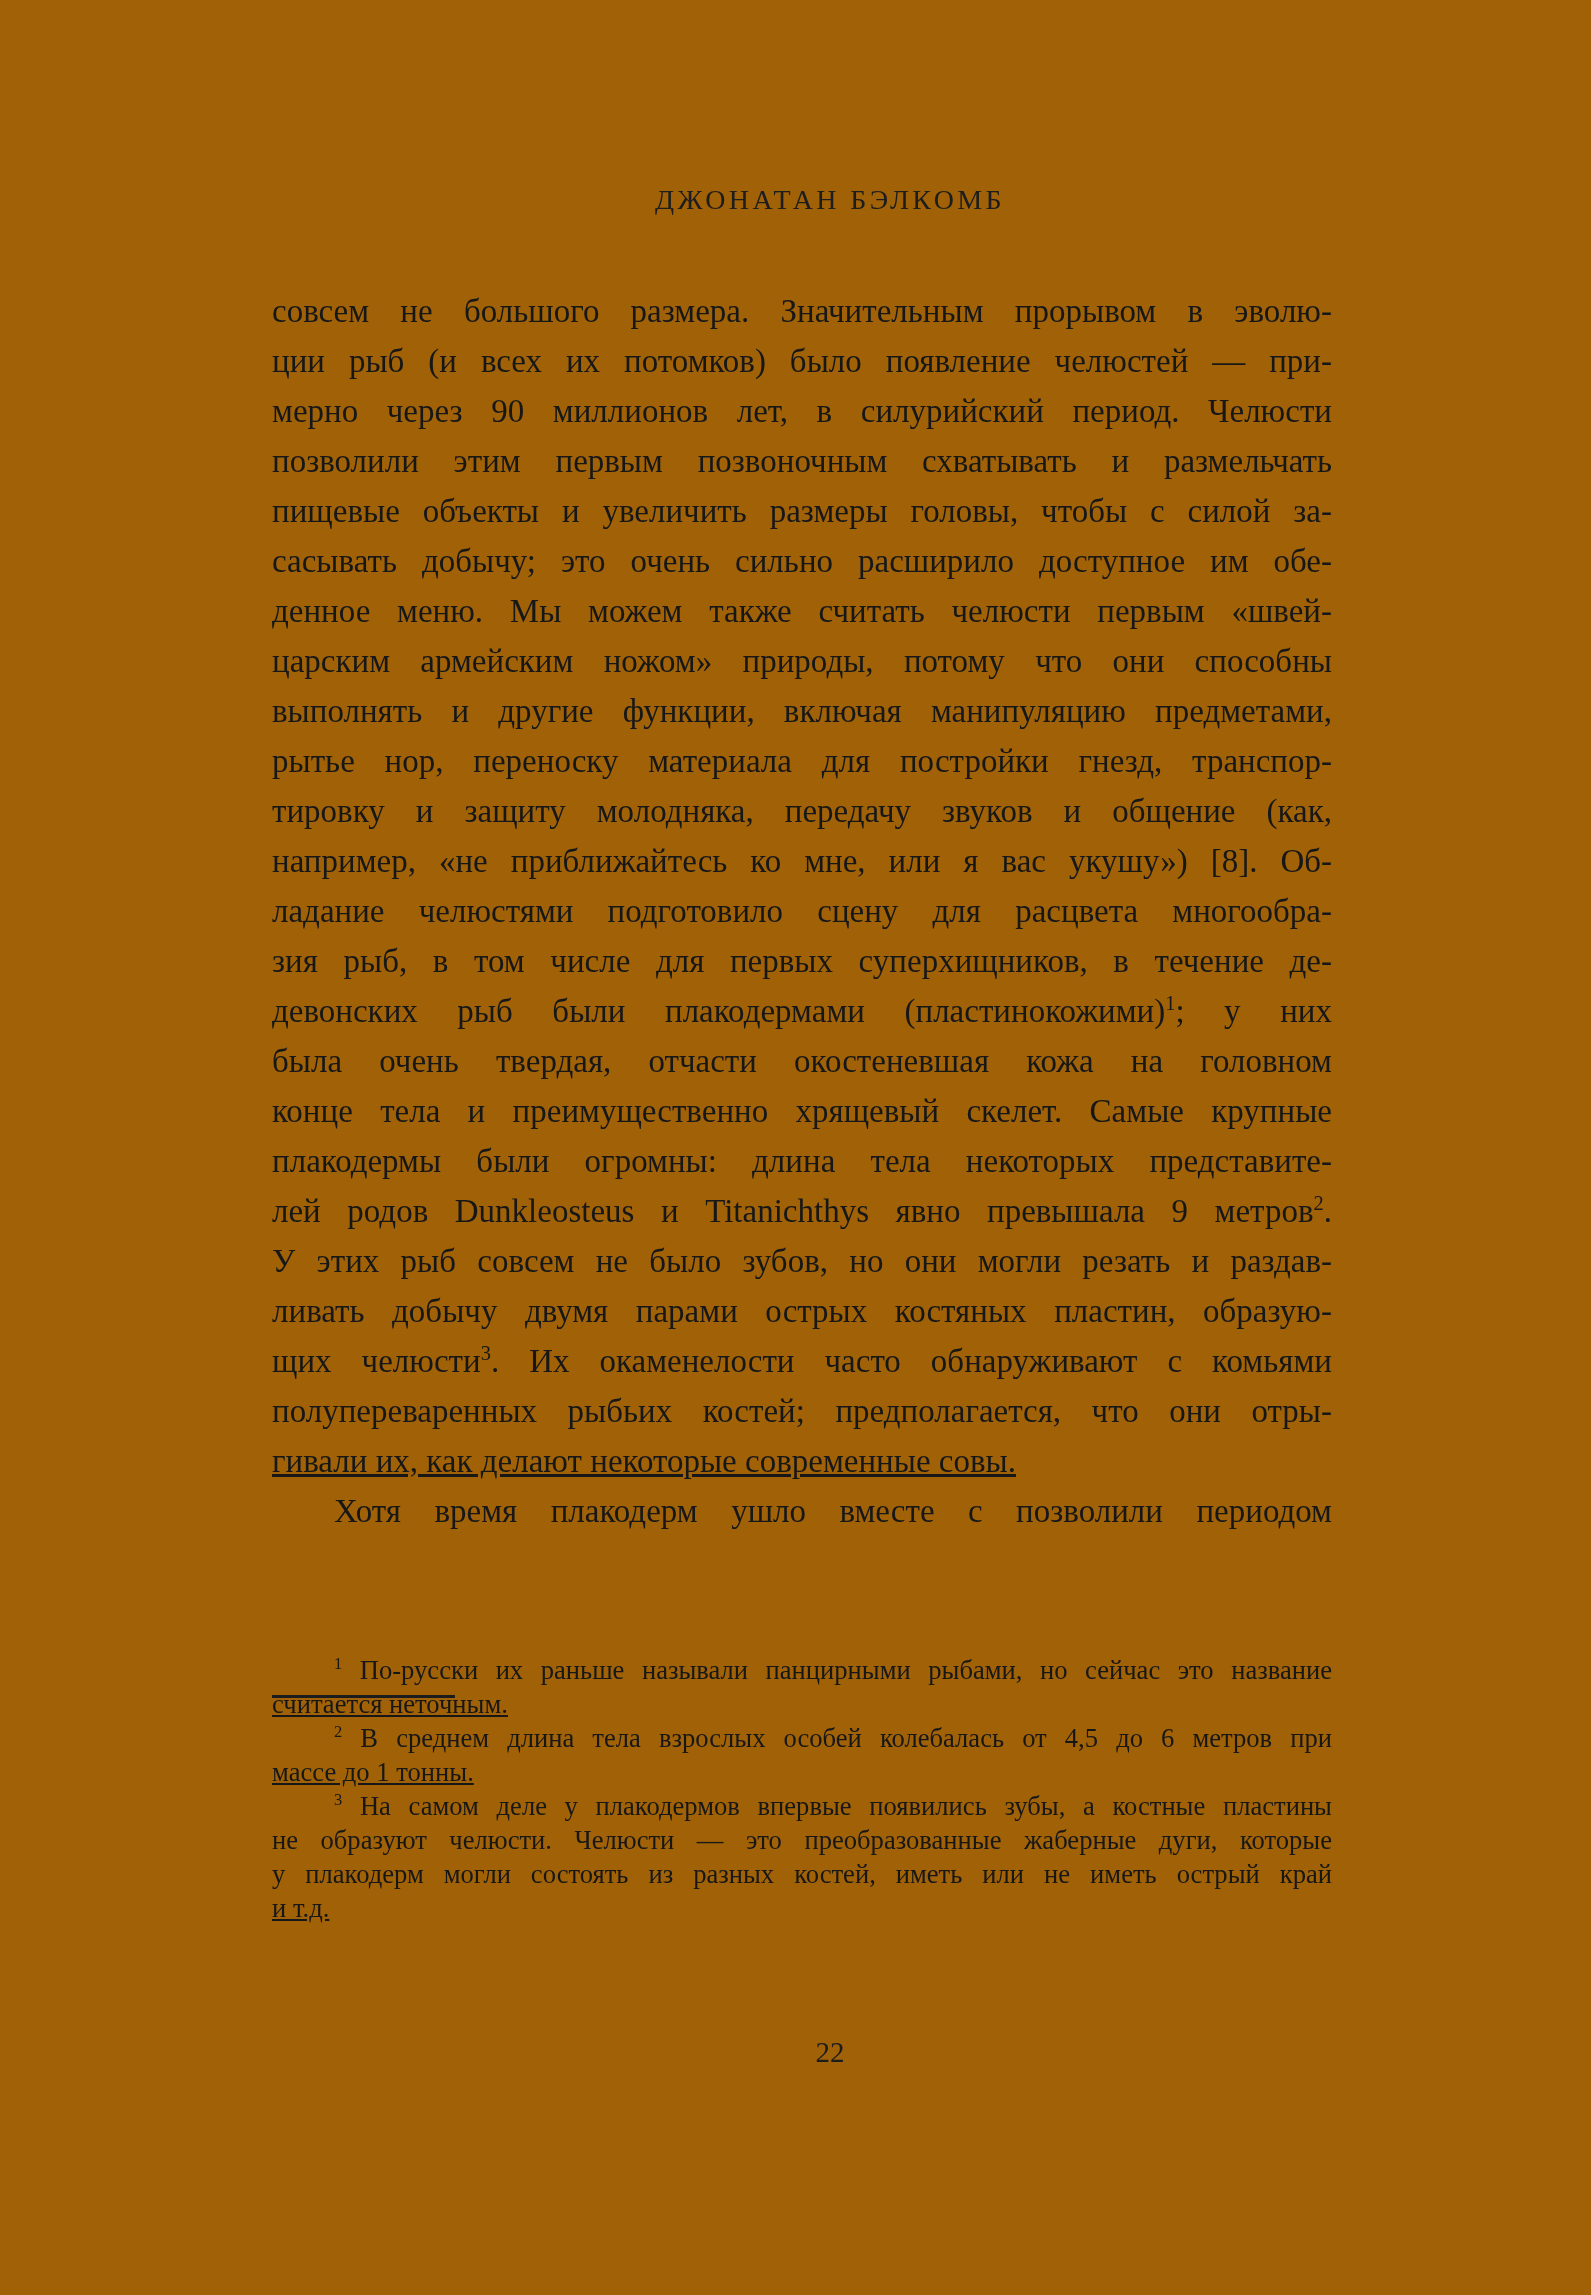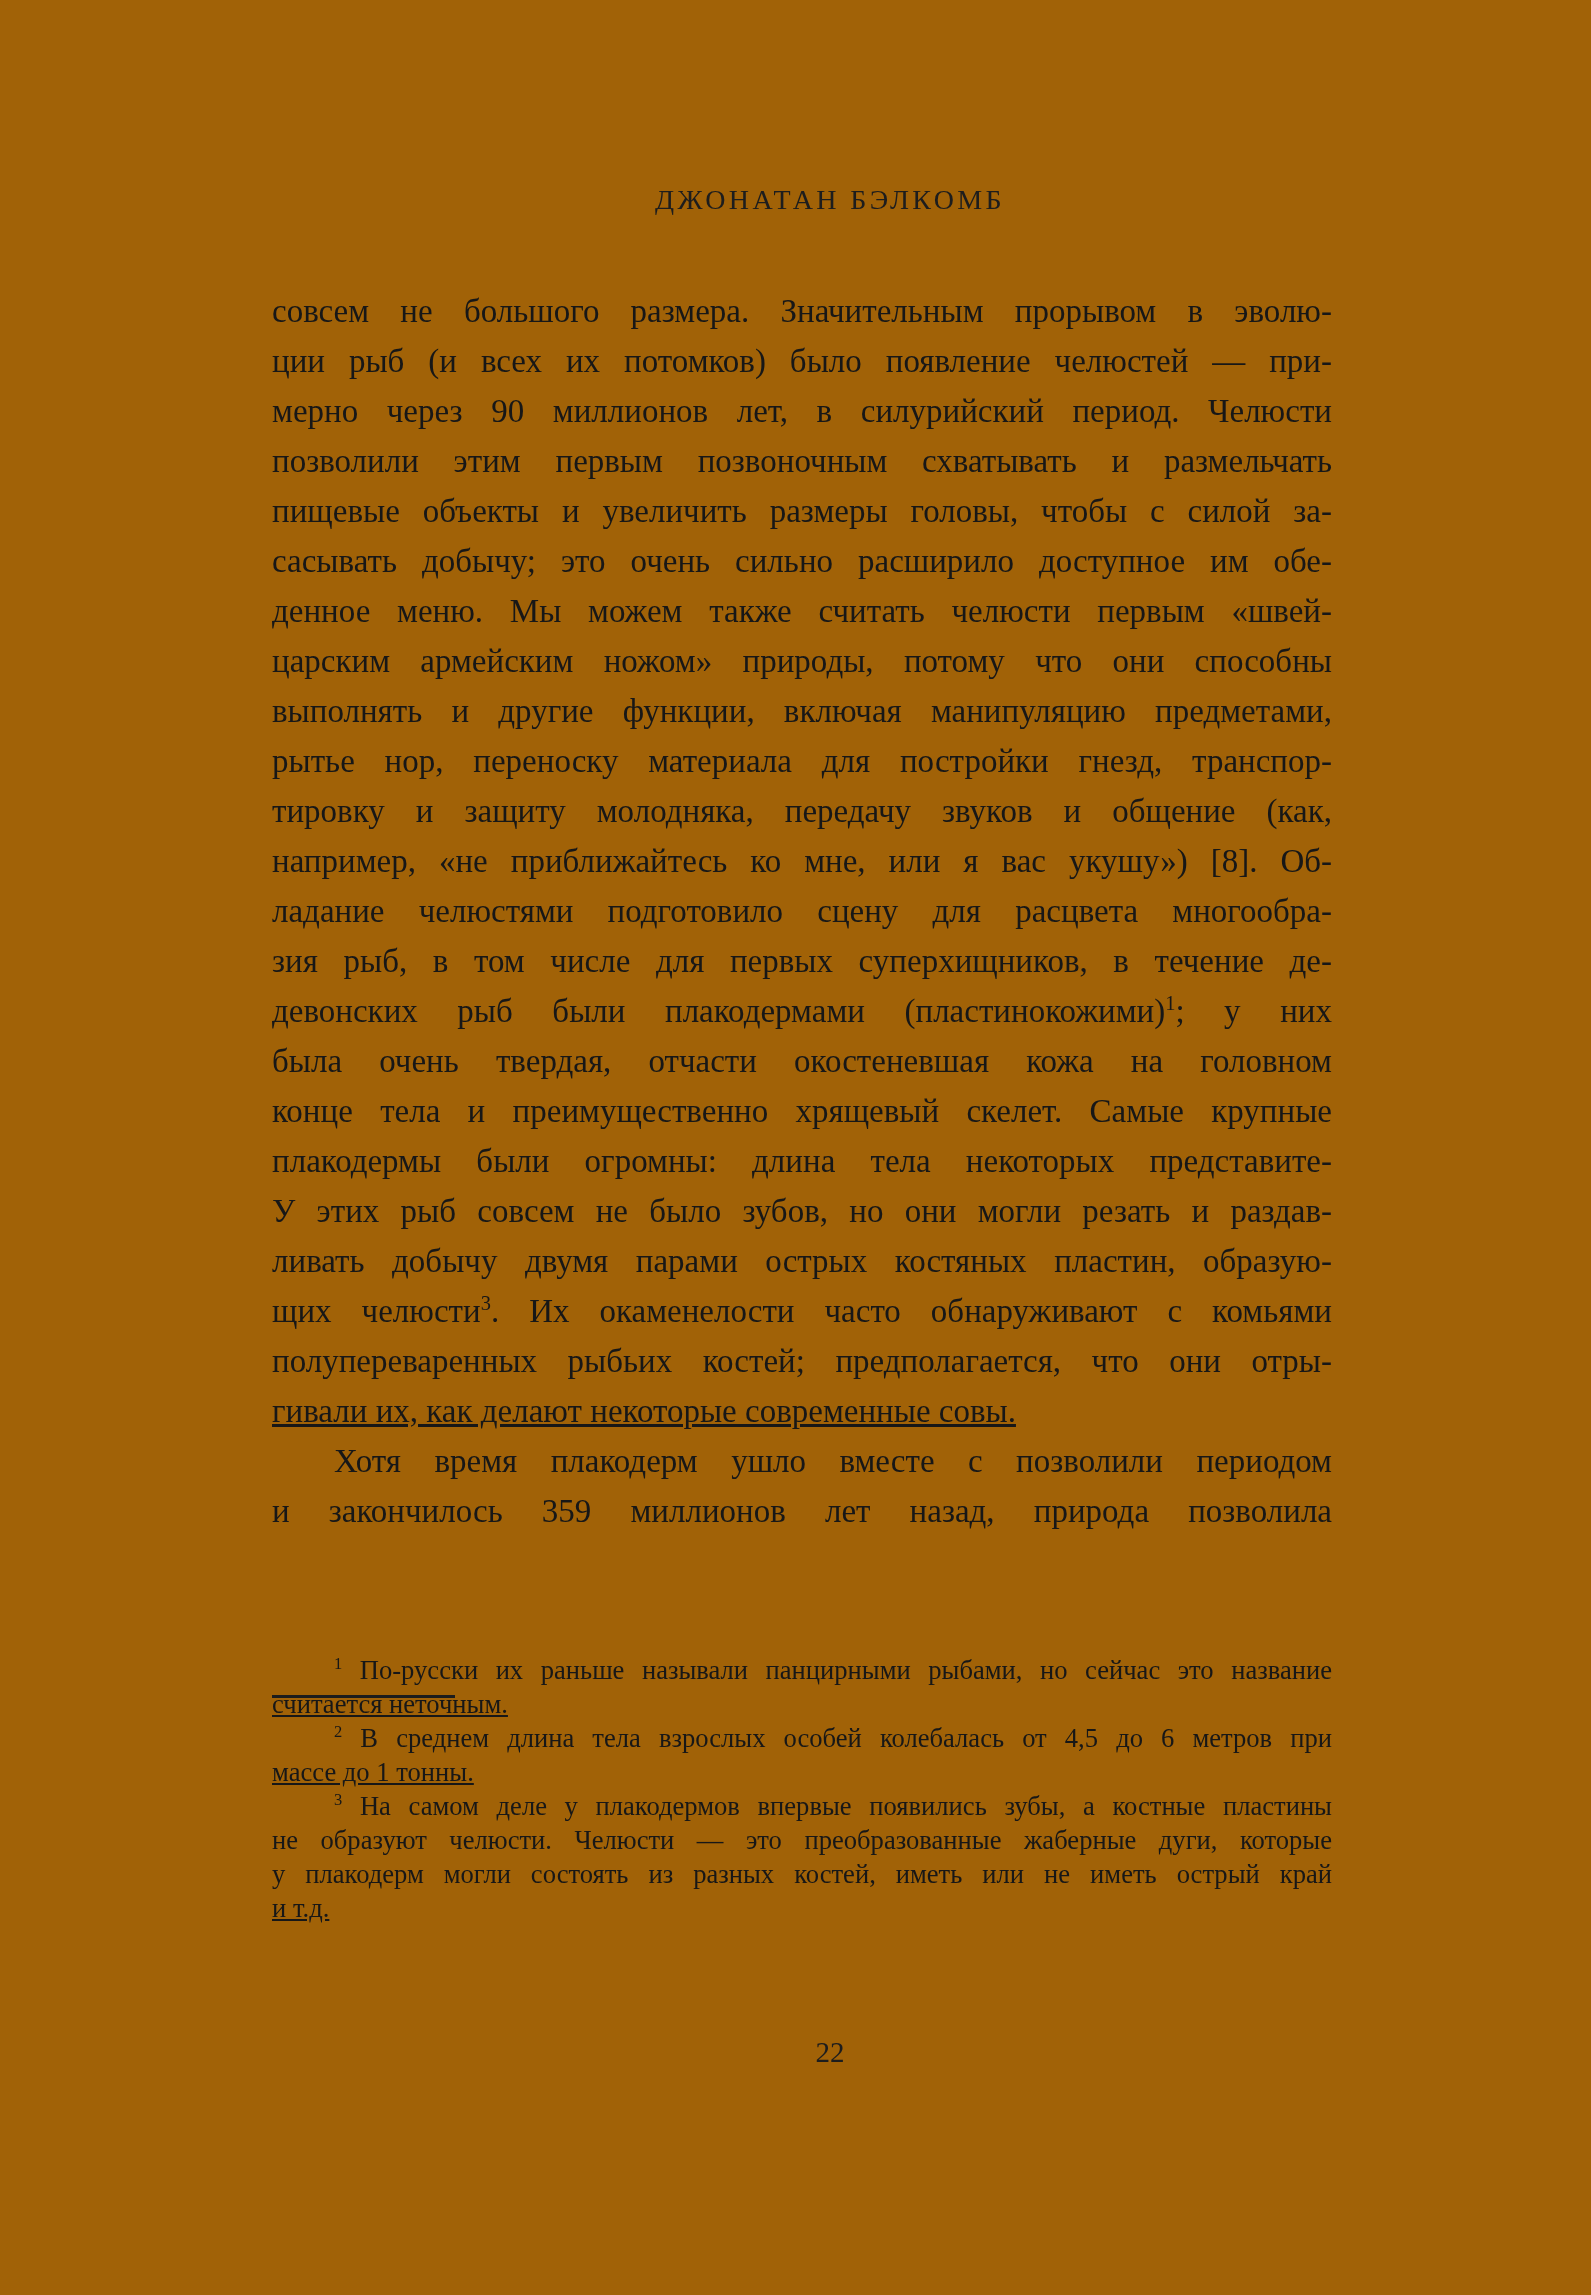--- a/index.html
+++ b/index.html
@@ -90,27 +90,27 @@
       <div class="text-line"><span>выполнять и другие функции, включая манипуляцию предметами,</span></div>
       <div class="text-line"><span>рытье нор, переноску материала для постройки гнезд, транспор-</span></div>
       <div class="text-line"><span>тировку и защиту молодняка, передачу звуков и общение (как,</span></div>
       <div class="text-line"><span>например, «не приближайтесь ко мне, или я вас укушу») [8]. Об-</span></div>
       <div class="text-line"><span>ладание челюстями подготовило сцену для расцвета многообра-</span></div>
       <div class="text-line"><span>зия рыб, в том числе для первых суперхищников, в течение де-</span></div>
       <div class="text-line"><span>девонских рыб были </span><span class="it">плакодермами</span><span> (пластинокожими)</span><span class="sup">1</span><span>; у них</span></div>
       <div class="text-line"><span>была очень твердая, отчасти окостеневшая кожа на головном</span></div>
       <div class="text-line"><span>конце тела и преимущественно хрящевый скелет. Самые крупные</span></div>
       <div class="text-line"><span>плакодермы были огромны: длина тела некоторых представите-</span></div>
+      <div class="text-line"><span>лей родов </span><span class="it">Dunkleosteus</span><span> и </span><span class="it">Titanichthys</span><span> явно превышала 9 метров</span><span class="sup">2</span><span>.</span></div>
       <div class="text-line"><span>У этих рыб совсем не было зубов, но они могли резать и раздав-</span></div>
       <div class="text-line"><span>ливать добычу двумя парами острых костяных пластин, образую-</span></div>
       <div class="text-line"><span>щих челюсти</span><span class="sup">3</span><span>. Их окаменелости часто обнаруживают с комьями</span></div>
       <div class="text-line"><span>полупереваренных рыбьих костей; предполагается, что они отры-</span></div>
       <div class="text-line no-just"><span>гивали их, как делают некоторые современные совы.</span></div>
       <div class="text-line indent"><span>Хотя время плакодерм ушло вместе с позволили периодом</span></div>
-      <div class="text-line"><span>и закончилось 359 миллионов лет назад, природа позволила</span></div>
     </div>
 
   <div class="footnote-separator"></div>
 
   <div class="footnotes">
       <div class="text-line indent"><span class="sup">1</span><span> По-русски их раньше называли панцирными рыбами, но сейчас это название</span></div>
       <div class="text-line no-just"><span>считается неточным.</span></div>
       <div class="text-line indent"><span class="sup">2</span><span> В среднем длина тела взрослых особей колебалась от 4,5 до 6 метров при</span></div>
       <div class="text-line no-just"><span>массе до 1 тонны.</span></div>
       <div class="text-line indent"><span class="sup">3</span><span> На самом деле у плакодермов впервые появились зубы, а костные пластины</span></div>

